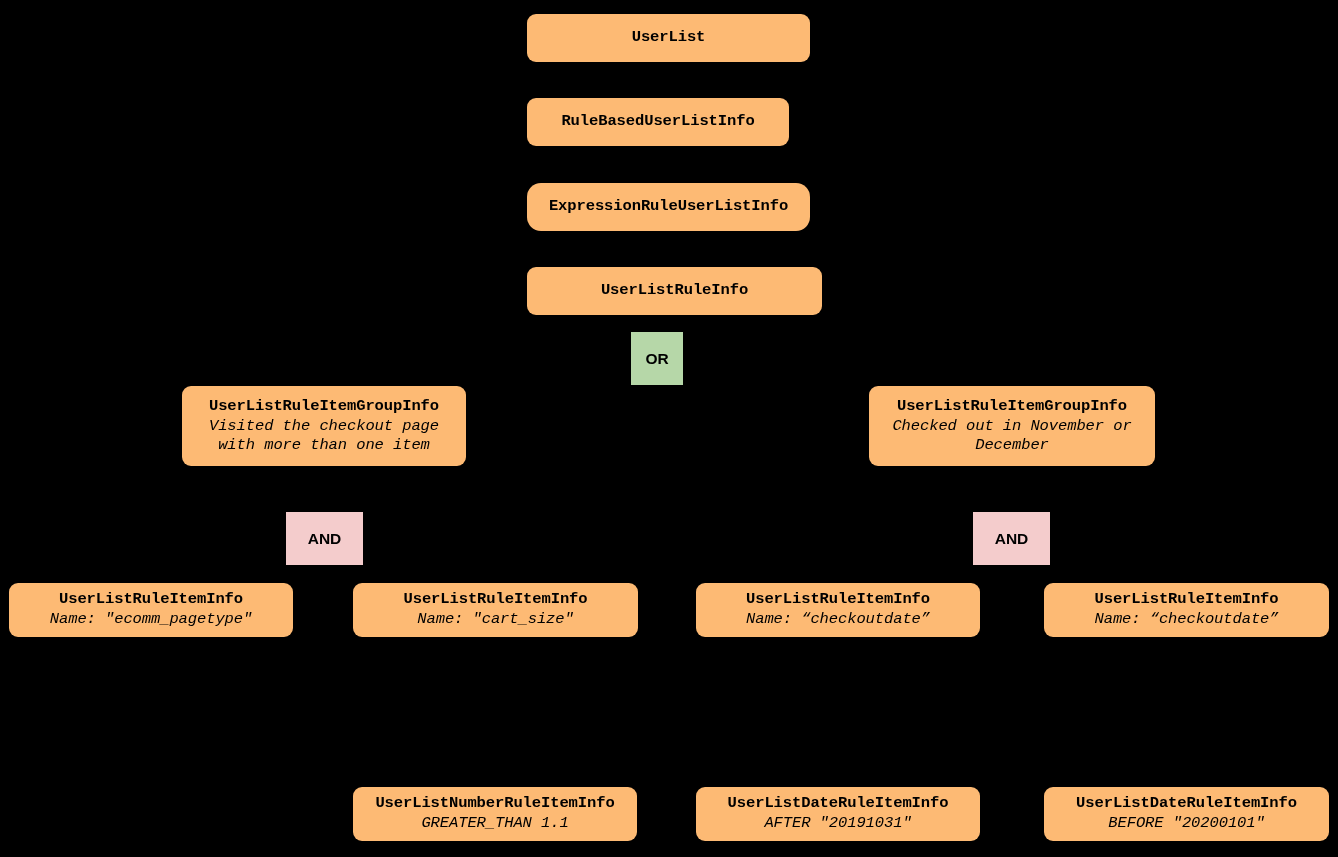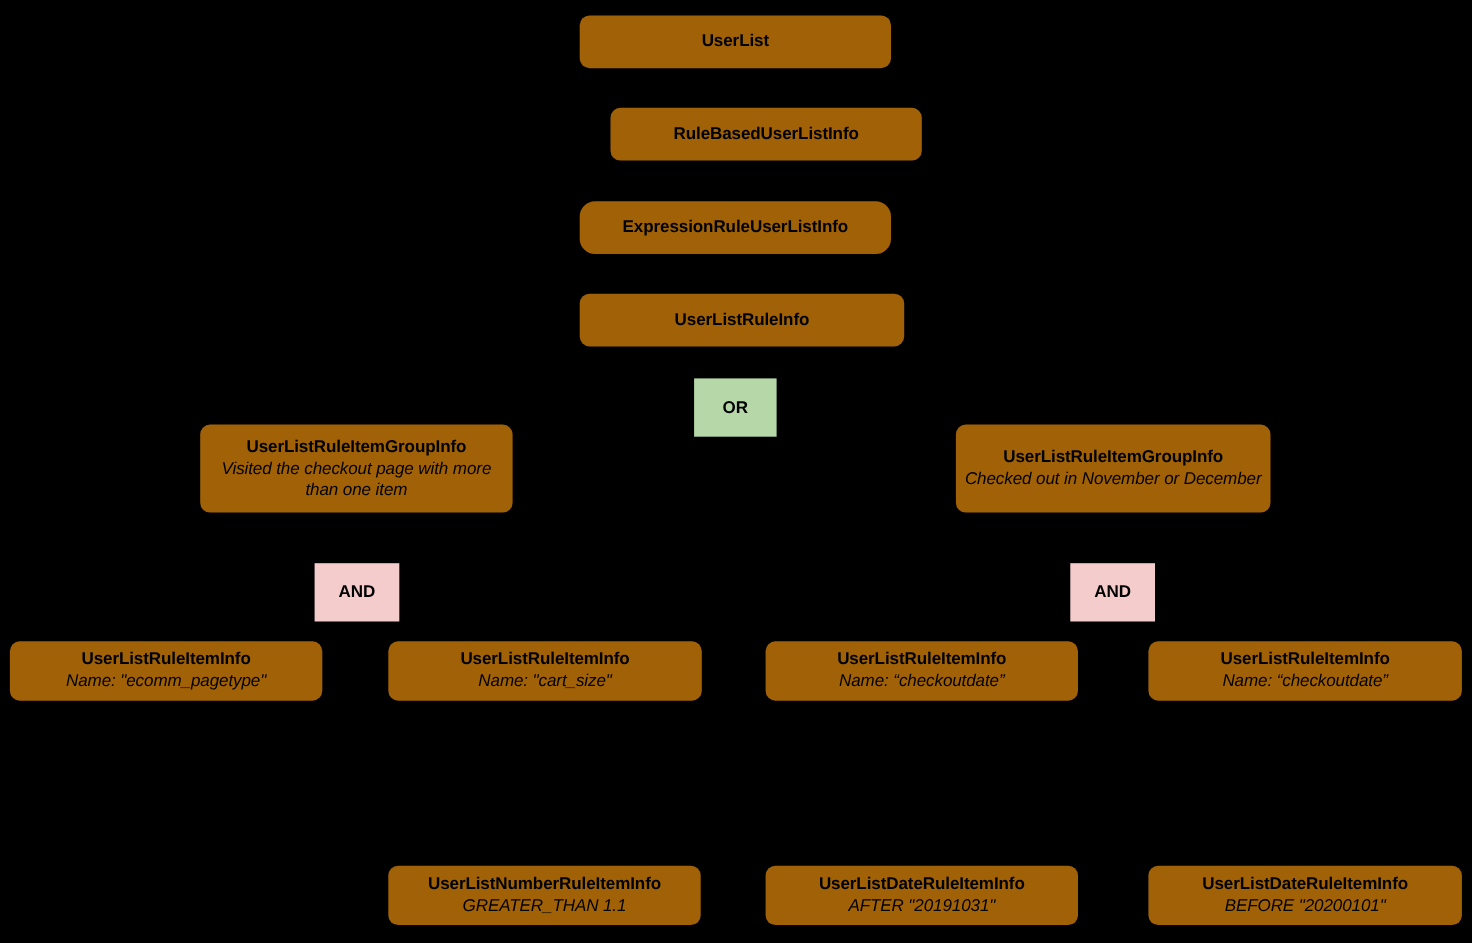--- a/index.html
+++ b/index.html
@@ -14,29 +14,30 @@
   #canvas {
     position: relative;
     width: 1338px;
     height: 857px;
     background: #000000;
     overflow: hidden;
   }
   .node {
     position: absolute;
     box-sizing: border-box;
-    background: #a16207;
+    background: #fdba74;
     border-radius: 9px;
     display: flex;
     flex-direction: column;
     align-items: center;
     justify-content: center;
     text-align: center;
     color: #000000;
     padding: 4px 8px;
+    font-family: Liberation Mono, monospace;
   }
   .node .title {
     font-weight: bold;
     font-size: 15.5px;
     line-height: 1.28;
     letter-spacing: -0.1px;
     white-space: nowrap;
   }
   .node .subtitle {
     font-style: italic;
@@ -75,33 +76,33 @@
 </style>
 </head>
 <body>
 
 <div id="canvas">
 
   <div class="node" style="left:527px; top:14px; width:283px; height:48px;">
     <div class="title">UserList</div>
   </div>
 
-  <div class="node" style="left:527px; top:98px; width:283px; height:48px;margin-left:28px;">
+  <div class="node" style="left:527px; top:98px; width:262px; height:48px;">
     <div class="title">RuleBasedUserListInfo</div>
   </div>
 
   <div class="node" style="left:527px; top:183px; width:283px; height:48px;border-radius:14px;">
     <div class="title">ExpressionRuleUserListInfo</div>
   </div>
 
   <div class="node" style="left:527px; top:267px; width:295px; height:48px;">
     <div class="title">UserListRuleInfo</div>
   </div>
 
-  <div class="op or" style="left:631px; top:344px; width:75px; height:53px;">
+  <div class="op or" style="left:631px; top:332px; width:52px; height:53px;">
     <span>OR</span>
   </div>
 
   <div class="arrow-notch" style="left:313px; top:377px;"></div>
   <div class="arrow-notch" style="left:1001px; top:375px;"></div>
 
   <div class="node wrap" style="left:182px; top:386px; width:284px; height:80px;">
     <div class="title">UserListRuleItemGroupInfo</div>
     <div class="subtitle">Visited the checkout page with more than one item</div>
   </div>

